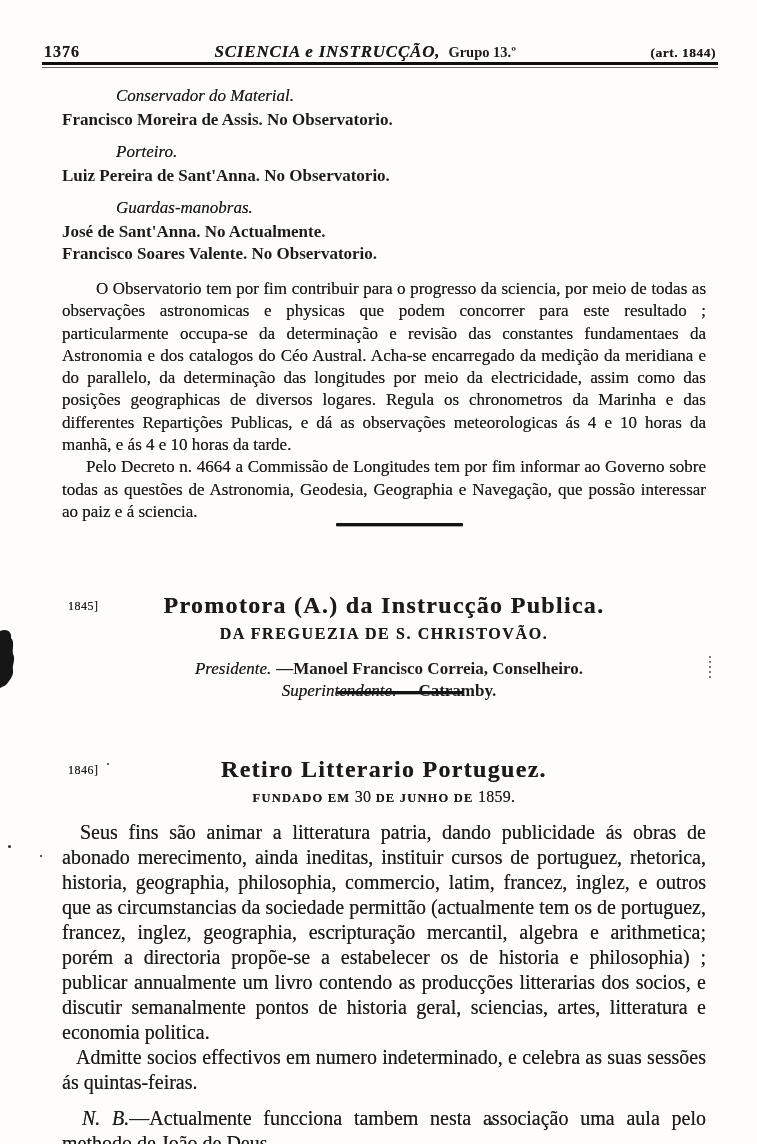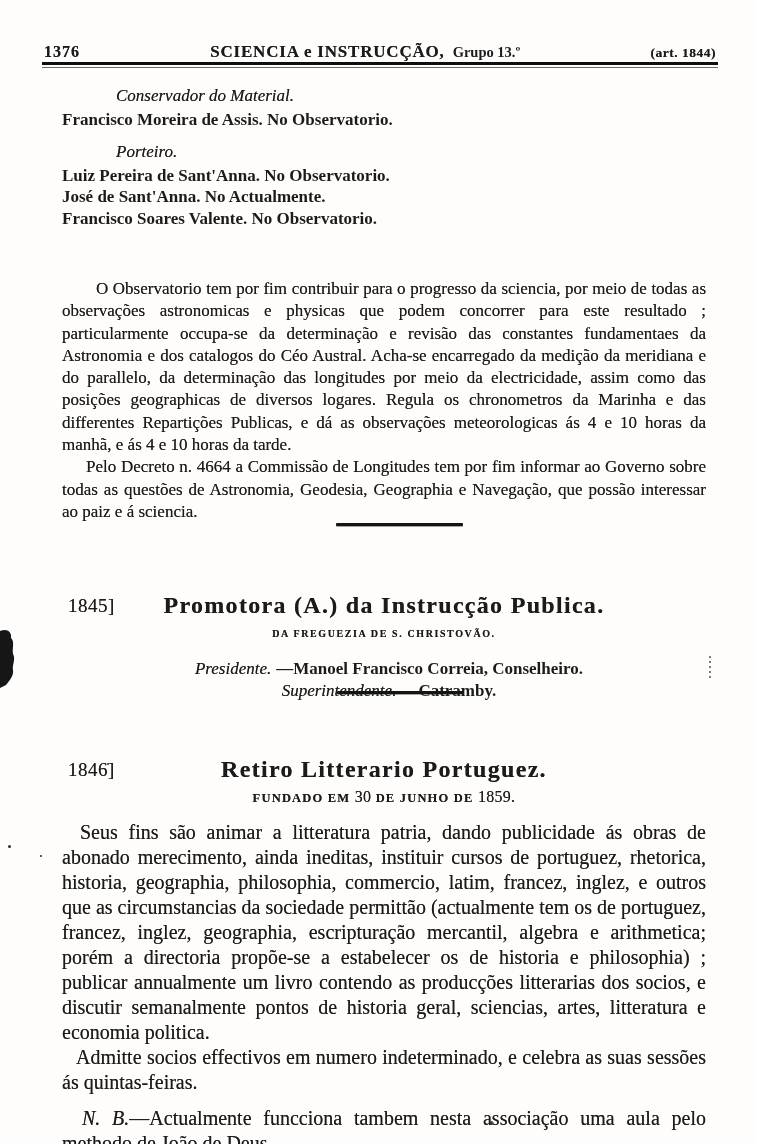--- a/index.html
+++ b/index.html
@@ -7,21 +7,21 @@
     position:relative;width:757px;height:1144px;overflow:hidden;
     background:#fefdfb;color:#1b1b1b;
     font-family:"Liberation Serif","DejaVu Serif",serif;
   }
   .thick{ text-shadow:0 0 .5px rgba(10,10,10,.65); }
 
   
   .header-row{position:absolute;top:42px;left:44px;width:672px;display:flex;align-items:baseline;}
   .page-num{font-weight:700;font-size:16px;letter-spacing:1px;}
   .header-title{flex:1;text-align:center;}
-  .ht-bold{font-weight:700;font-size:17px;letter-spacing:.8px;}
+  .ht-bold{font-weight:700;font-size:17px;letter-spacing:.8px;font-style:italic;}
   .ht-group{font-weight:700;font-size:14.5px;margin-left:4px;}
   .header-art{font-weight:700;font-size:13.5px;letter-spacing:.5px;}
   .header-rule{position:absolute;top:62px;left:42px;width:676px;height:2px;
     border-top:3.5px solid #0f0f0f;border-bottom:1.5px solid #6a6a6a;}
 
   
   .staff{position:absolute;top:86px;left:62px;width:644px;font-size:17px;}
   .role{font-style:italic;margin-left:54px;line-height:20px;margin-bottom:3px;}
   .role.gap{margin-top:12px;}
   .member{font-weight:700;line-height:21.2px;}
@@ -37,23 +37,23 @@
   .divider{position:absolute;height:3px;background:#141414;border-radius:1px;
     box-shadow:0 1px 0 rgba(60,60,60,.45);}
   .divider.d1{top:523px;left:336px;width:127px;}
   .divider.d2{top:691px;left:337px;width:126px;}
 
   
   .entry{position:absolute;left:62px;width:644px;}
   .entry-1845{top:594px;}
   .entry-1846{top:758px;}
   .entry-head{position:relative;text-align:center;line-height:22px;}
-  .entry-num{position:absolute;left:6px;top:1px;font-size:19px;font-weight:400;letter-spacing:.5px;}
+  .entry-num{position:absolute;left:6px;top:1px;font-size:12px;font-weight:400;letter-spacing:.5px;}
   .entry-title{font-weight:700;font-size:24px;letter-spacing:1.3px;}
-  .entry-sub{text-align:center;font-size:10px;font-weight:700;letter-spacing:1.6px;margin-top:7px;line-height:16px;}
+  .entry-sub{text-align:center;font-size:16px;font-weight:700;letter-spacing:1.6px;margin-top:7px;line-height:16px;}
   .officers{margin-top:16px;margin-left:10px;font-size:17px;line-height:21.5px;text-align:center;}
   .officer-role{font-style:italic;}
   .officer-name{font-weight:700;margin-left:5px;}
   .entry-addr{text-align:center;font-size:16.5px;margin-top:3px;line-height:21px;}
   .entry-founded{text-align:center;font-size:12.5px;font-weight:700;letter-spacing:1.2px;margin-top:5px;line-height:17px;}
   .founded-num{font-size:16px;font-weight:400;letter-spacing:.3px;}
 
   .body-1846{margin-top:13px;font-size:20px;line-height:25px;text-align:justify;}
   .body-1846 p{margin:0;}
   .p-aims{text-indent:18px;}
@@ -86,20 +86,21 @@
   </div>
   <div class="header-rule"></div>
 
   <div class="staff">
     <div class="role thick">Conservador do Material.</div>
     <div class="member">Francisco Moreira de Assis. No Observatorio.</div>
 
     <div class="role gap thick">Porteiro.</div>
     <div class="member">Luiz Pereira de Sant'Anna. No Observatorio.</div>
 
+    <div class="role gap thick">Guardas-manobras.</div>
     <div class="member">José de Sant'Anna. No Actualmente.</div>
     <div class="member">Francisco Soares Valente. No Observatorio.</div>
   </div>
 
   <div class="obs-paras">
     <p class="p-desc thick">O Observatorio tem por fim contribuir para o progresso da sciencia, por meio de todas as observações astronomicas e physicas que podem concorrer para este resultado ; particularmente occupa-se da determinação e revisão das constantes fundamentaes da Astronomia e dos catalogos do Céo Austral. Acha-se encarregado da medição da meridiana e do parallelo, da determinação das longitudes por meio da electricidade, assim como das posições geographicas de diversos logares. Regula os chronometros da Marinha e das differentes Repartições Publicas, e dá as observações meteorologicas ás 4 e 10 horas da manhã, e ás 4 e 10 horas da tarde.</p>
     <p class="p-decree thick">Pelo Decreto n. 4664 a Commissão de Longitudes tem por fim informar ao Governo sobre todas as questões de Astronomia, Geodesia, Geographia e Navegação, que possão interessar ao paiz e á sciencia.</p>
   </div>
 
   <div class="divider d1"></div>

